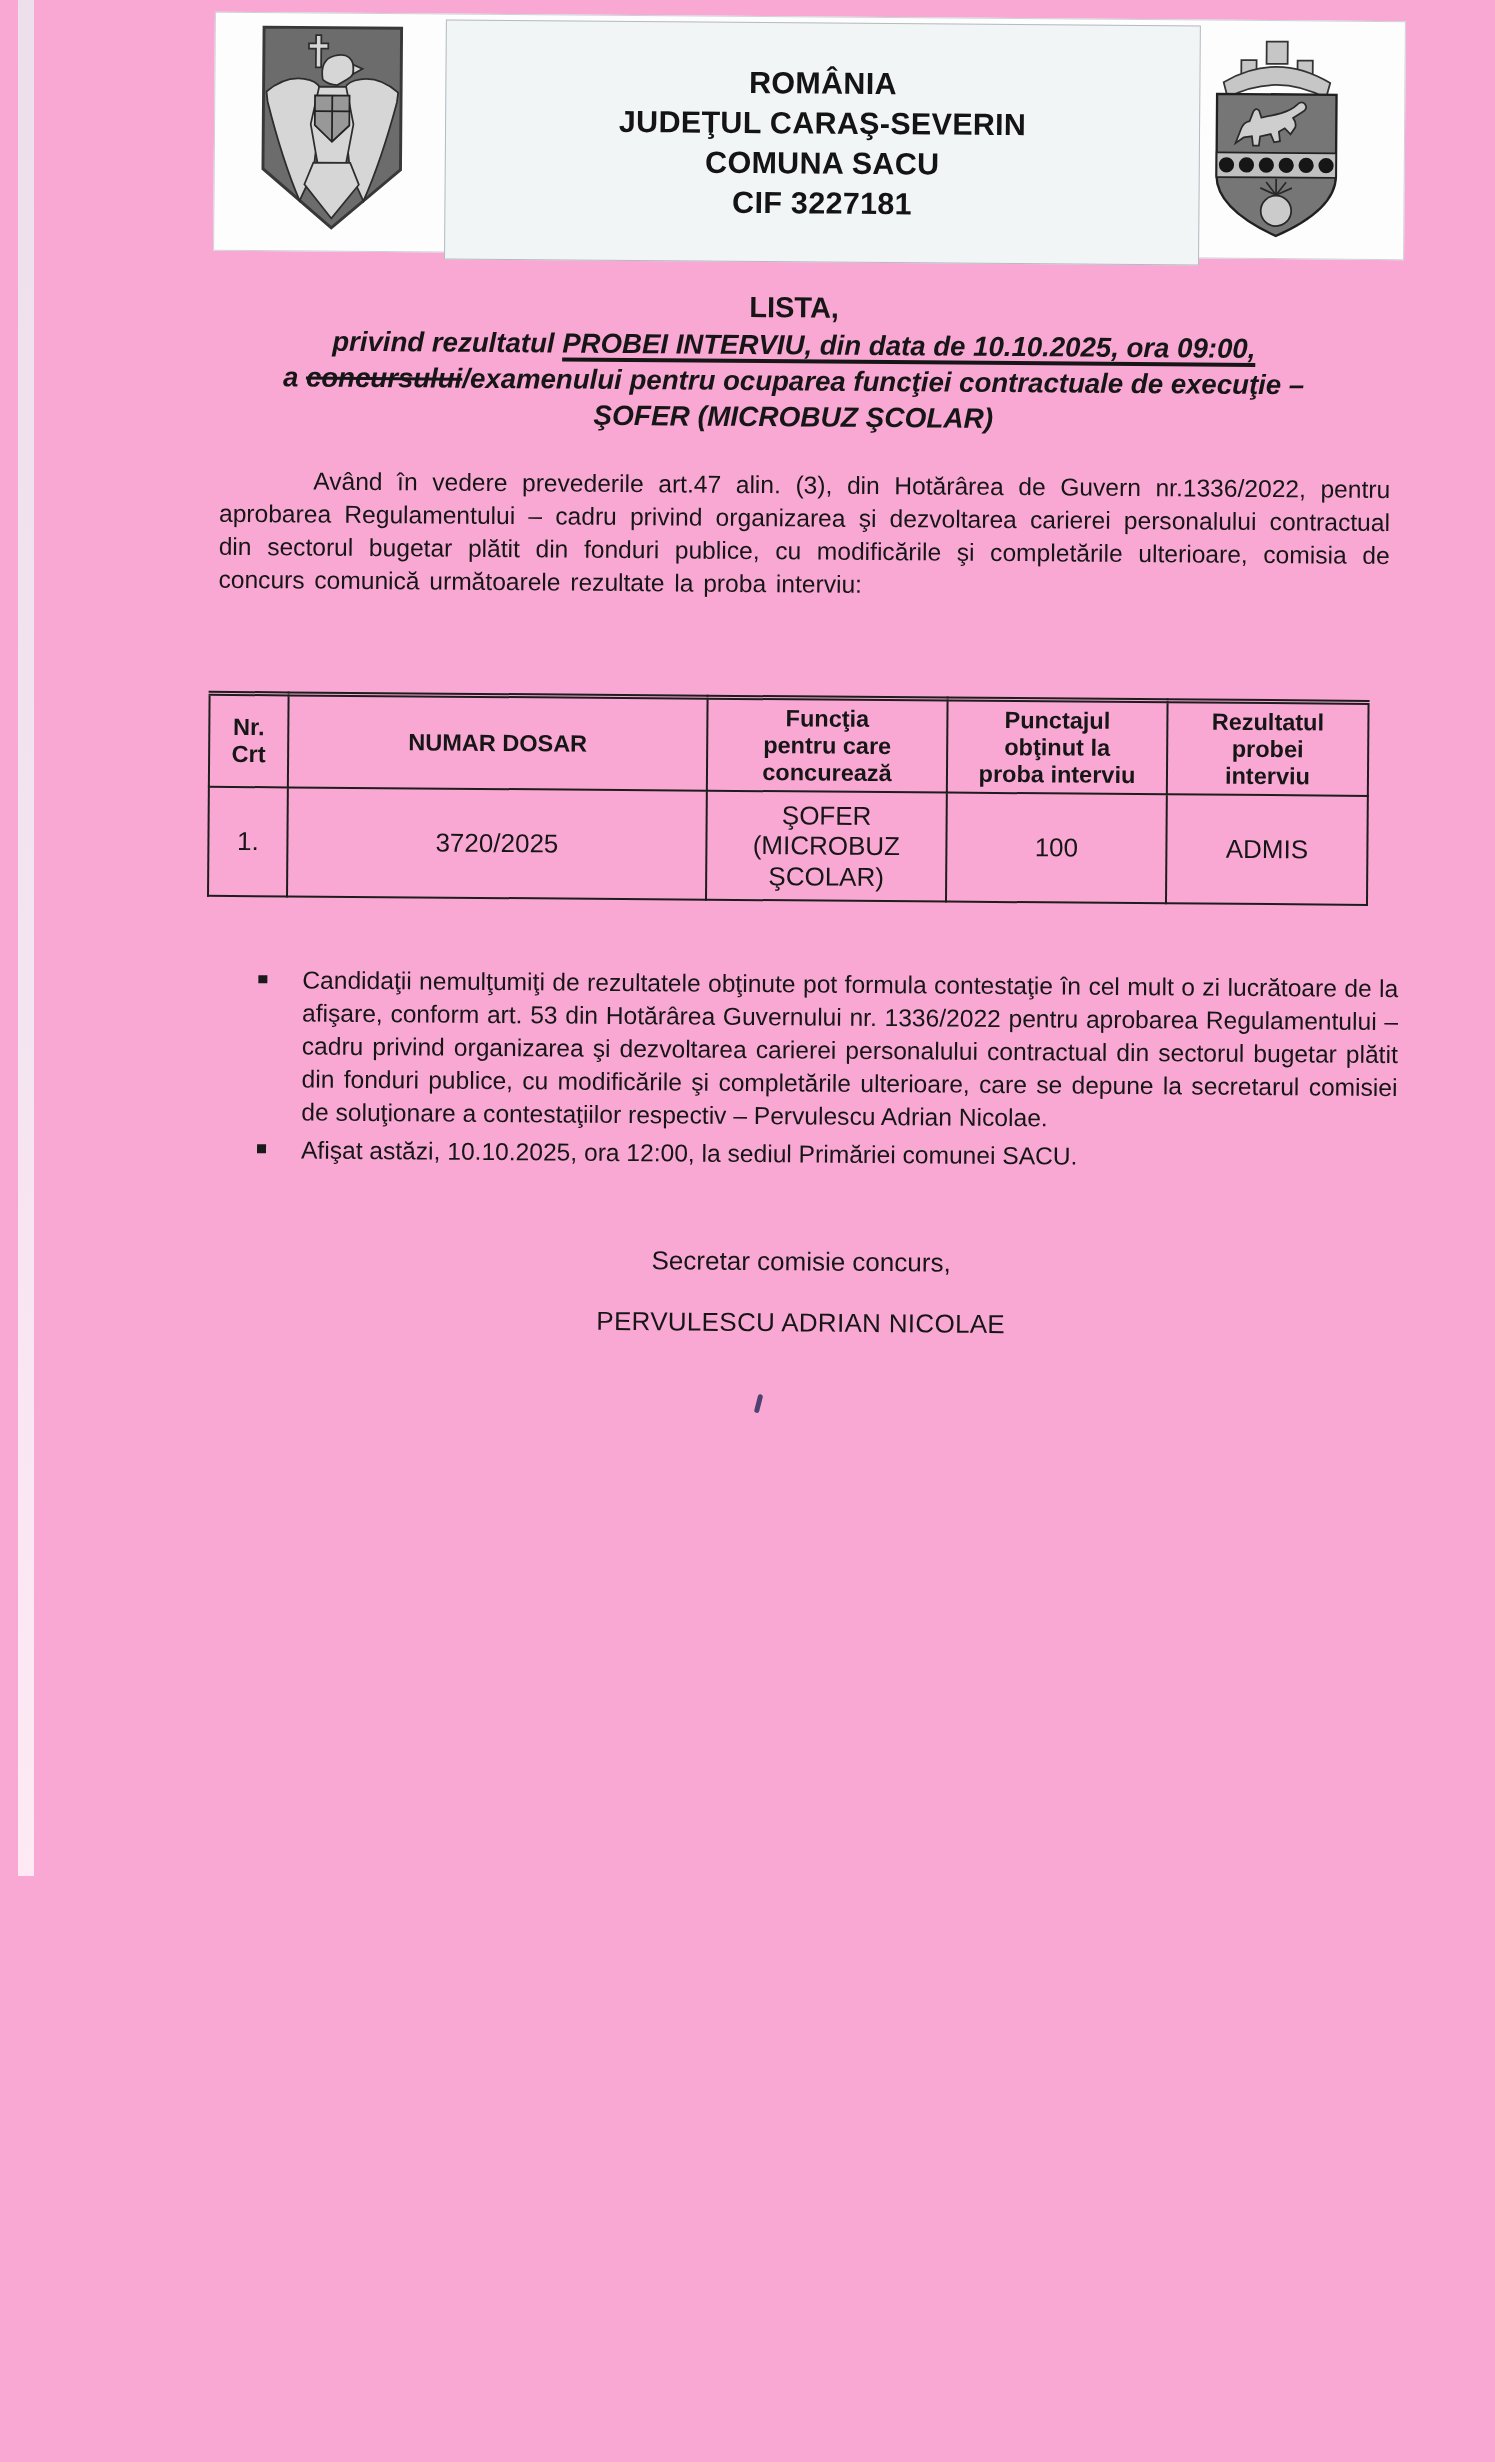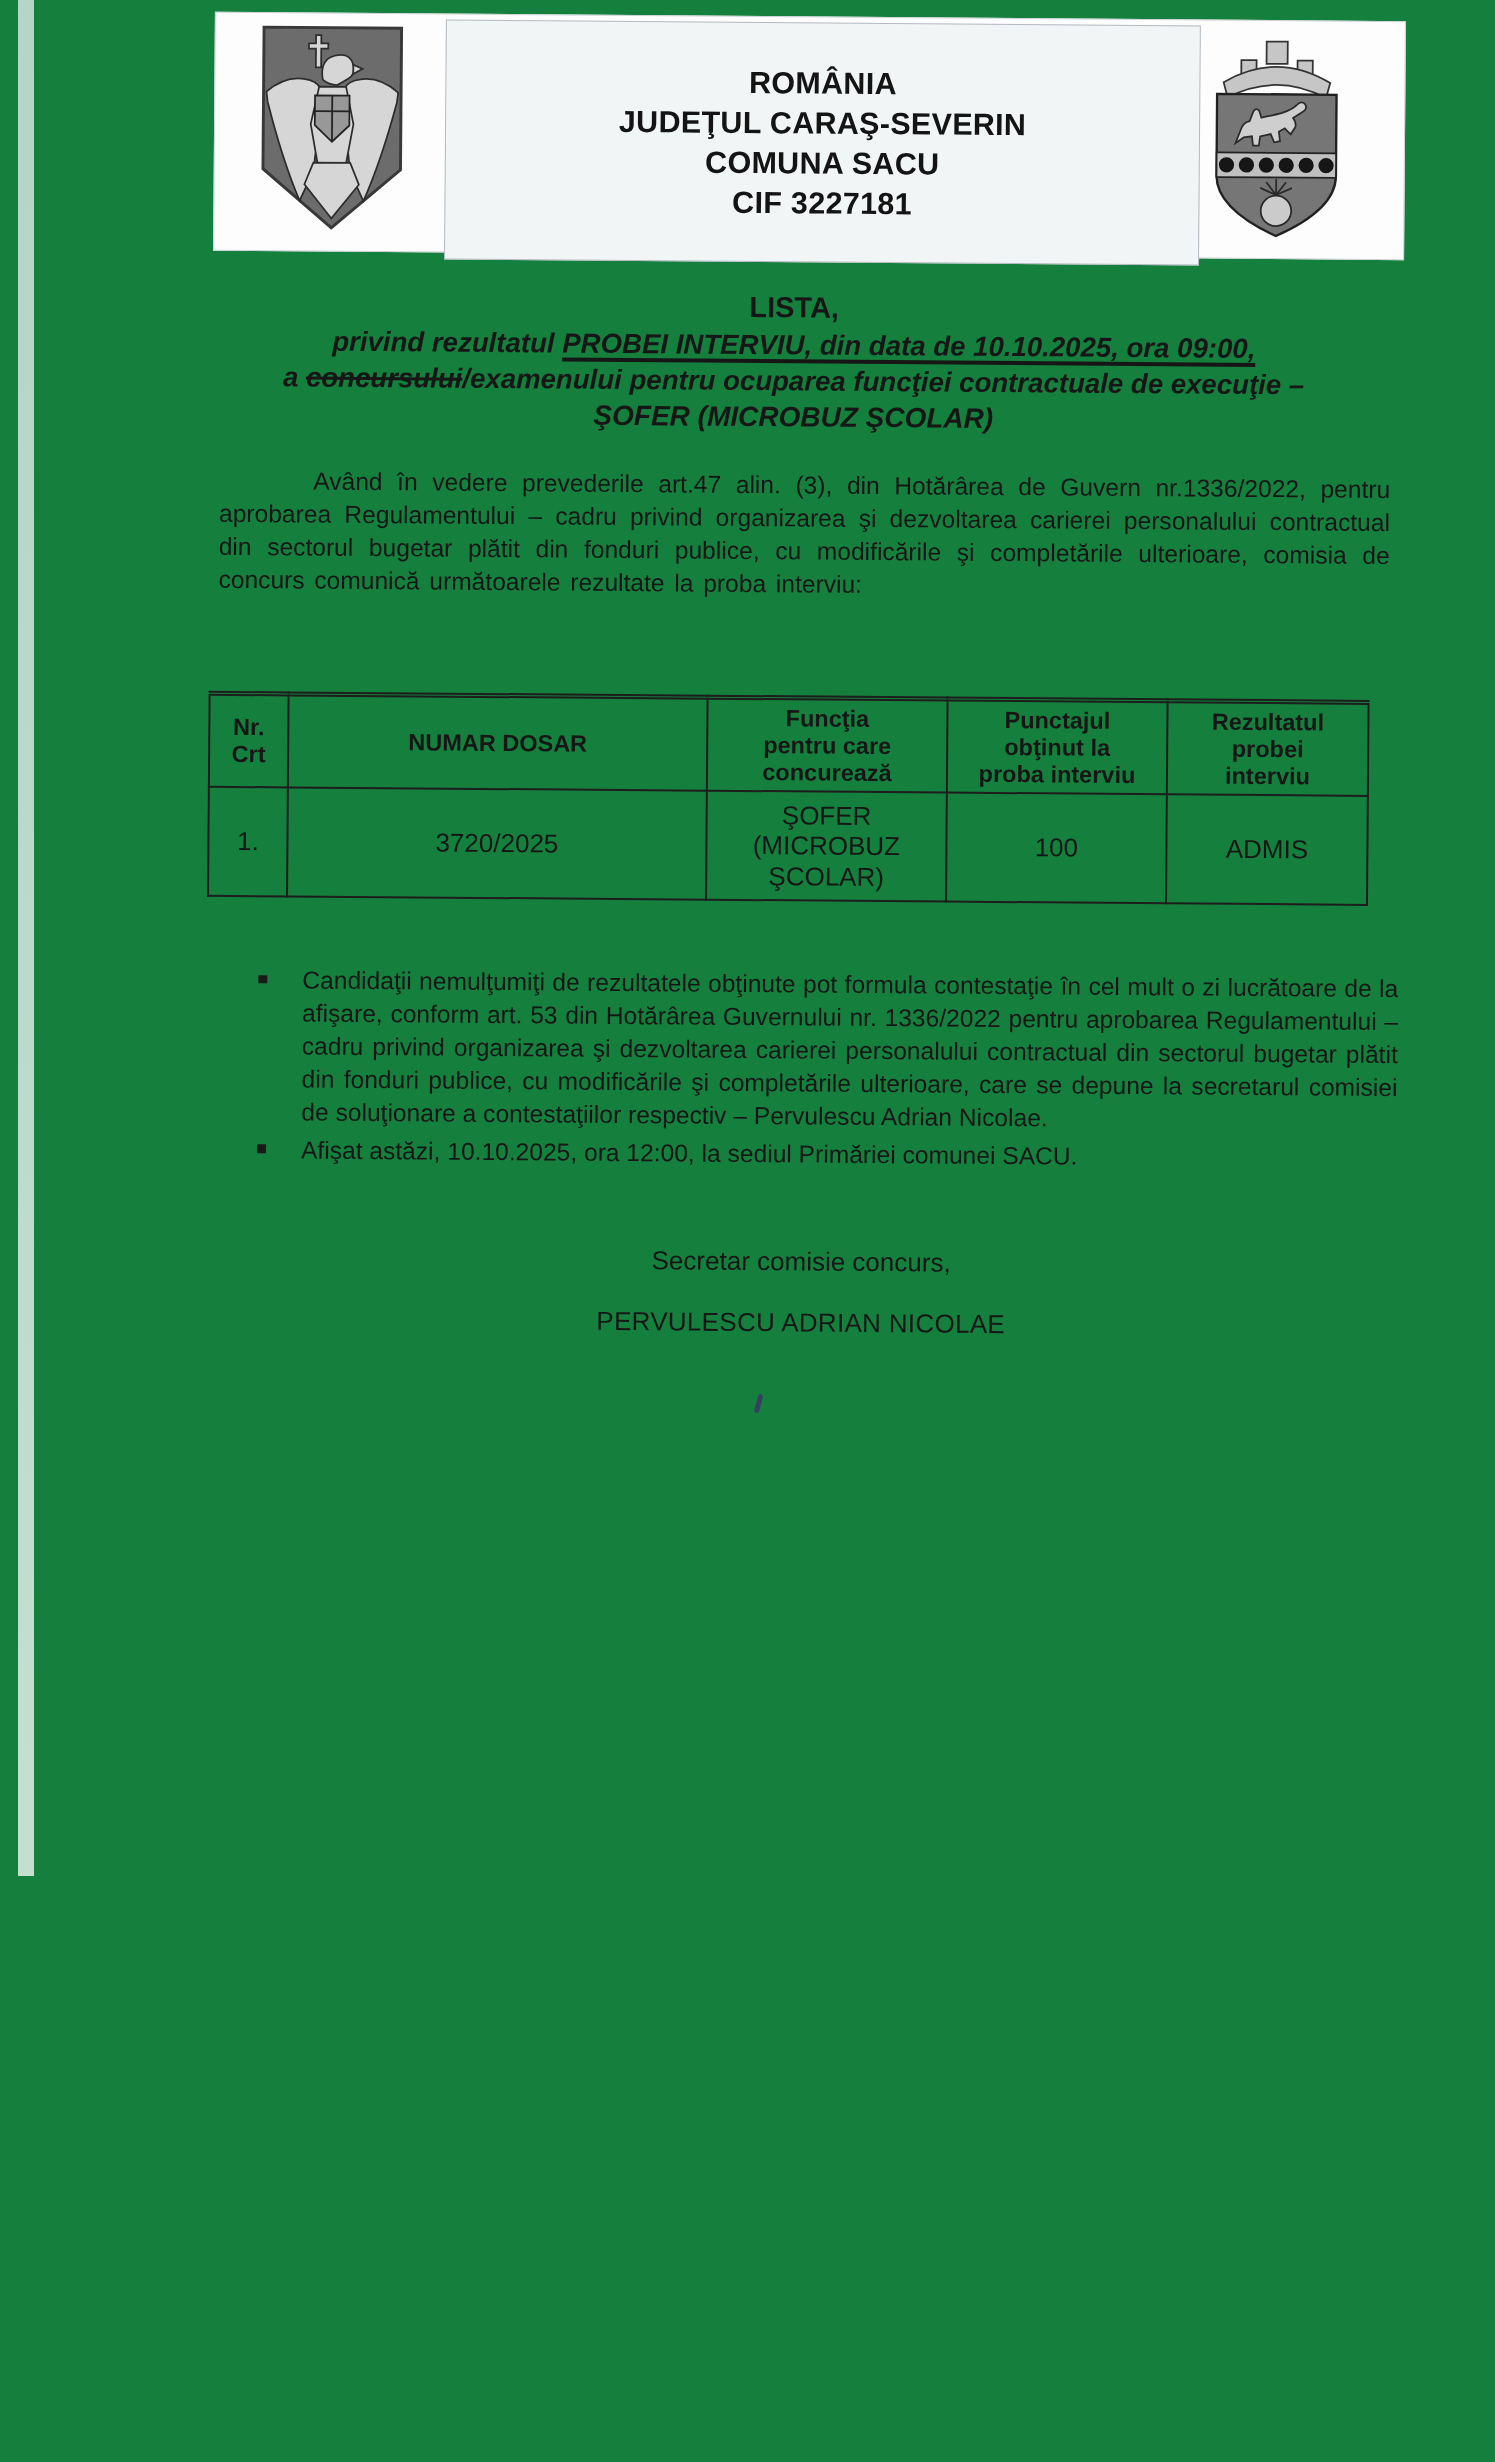--- a/index.html
+++ b/index.html
@@ -1,17 +1,17 @@
 <!DOCTYPE html>
 <html style="font-size:9.4px"><head>
 <meta charset="utf-8">
 <style>
   html,body { margin:0; padding:0; background:#ffffff; }
   .page {
-    position:relative; width:1495px; height:2462px; background:#15803d;
+    position:relative; width:1495px; height:2462px; background:#f9a8d4;
     overflow:hidden; color:#161616;
     font-family:"Liberation Sans","DejaVu Sans",sans-serif;
   }
   .skew { position:absolute; inset:0; transform:rotate(0.45deg); transform-origin:748px 645px; }
 
   
   .scan-strip {
     position:absolute; left:17.6px; top:0; width:16.4px; height:1876px;
     background:linear-gradient(180deg,#eaf1f4 0%,#f3f8fa 55%,#ffffff 100%);
     opacity:.75;

